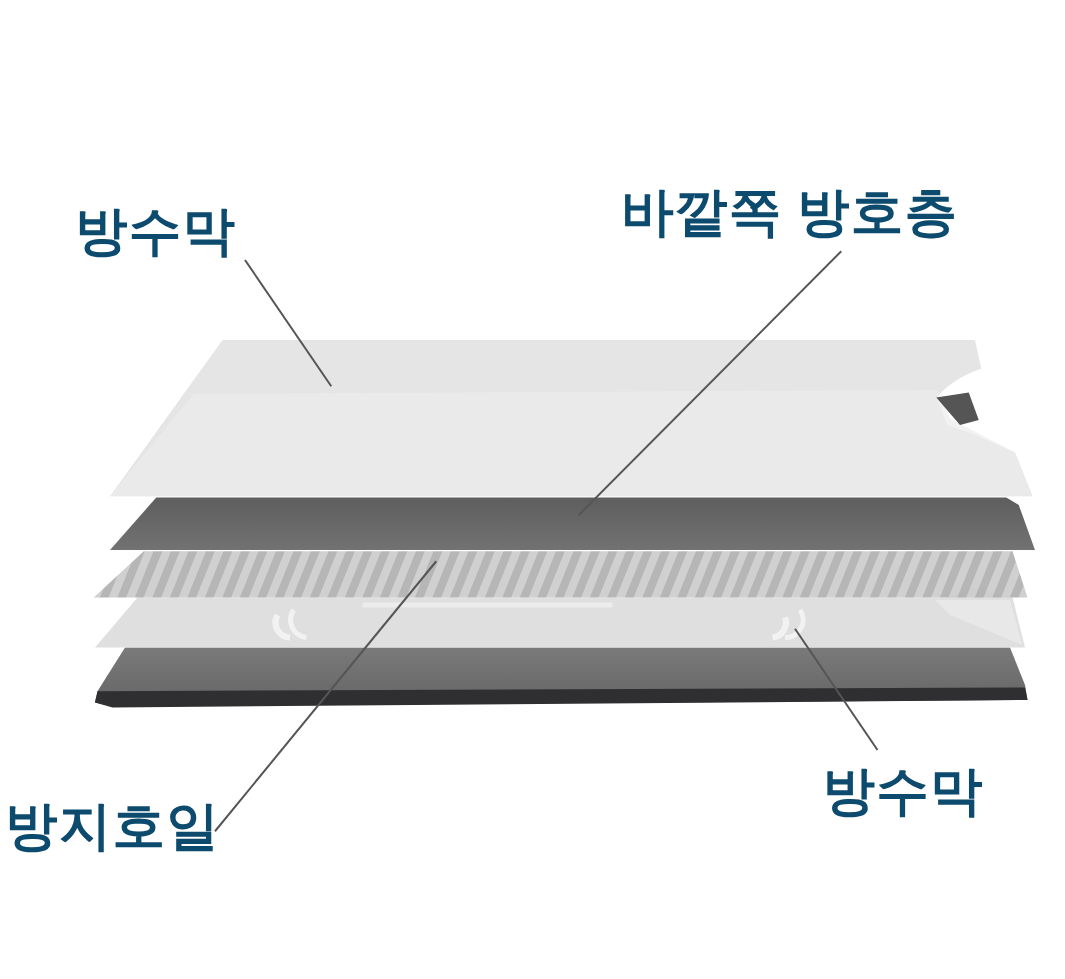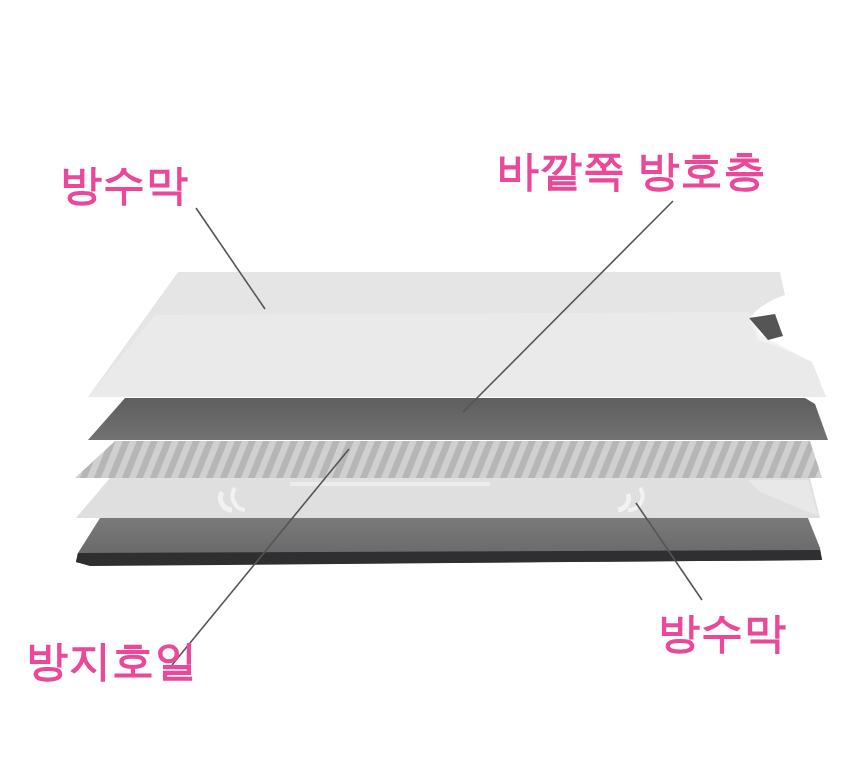--- a/index.html
+++ b/index.html
@@ -1,23 +1,23 @@
 <!DOCTYPE html>
 <html><head>
 <meta charset="utf-8">
 <style>
   html, body { margin: 0; padding: 0; background: #ffffff; }
   body { width: 852px; height: 783px; position: relative; overflow: hidden;
          font-family: "DejaVu Sans", "Liberation Sans", sans-serif; }
   .stage { position: absolute; left: 0; top: 0; width: 852px; height: 783px; }
-  .label { position: absolute; color: #ec4899; font-weight: bold; font-size: 42px;
+  .label { position: absolute; color: #0c4a6e; font-weight: bold; font-size: 42px;
            letter-spacing: 1px; line-height: 1; white-space: nowrap; }
   #lbl-top-left { left: 60px; top: 164px; }
   #lbl-top-right { left: 497px; top: 150px; font-family: Liberation Serif, serif; }
-  #lbl-bottom-left { left: 26px; top: 640px; }
+  #lbl-bottom-left { left: 4px; top: 640px; }
   #lbl-bottom-right { left: 658px; top: 612px; }
   svg { position: absolute; left: 0; top: 0; }
 </style>
 </head>
 <body>
 
 <div class="stage">
 
   <svg width="852" height="783" viewBox="0 0 852 783">
     <defs>

